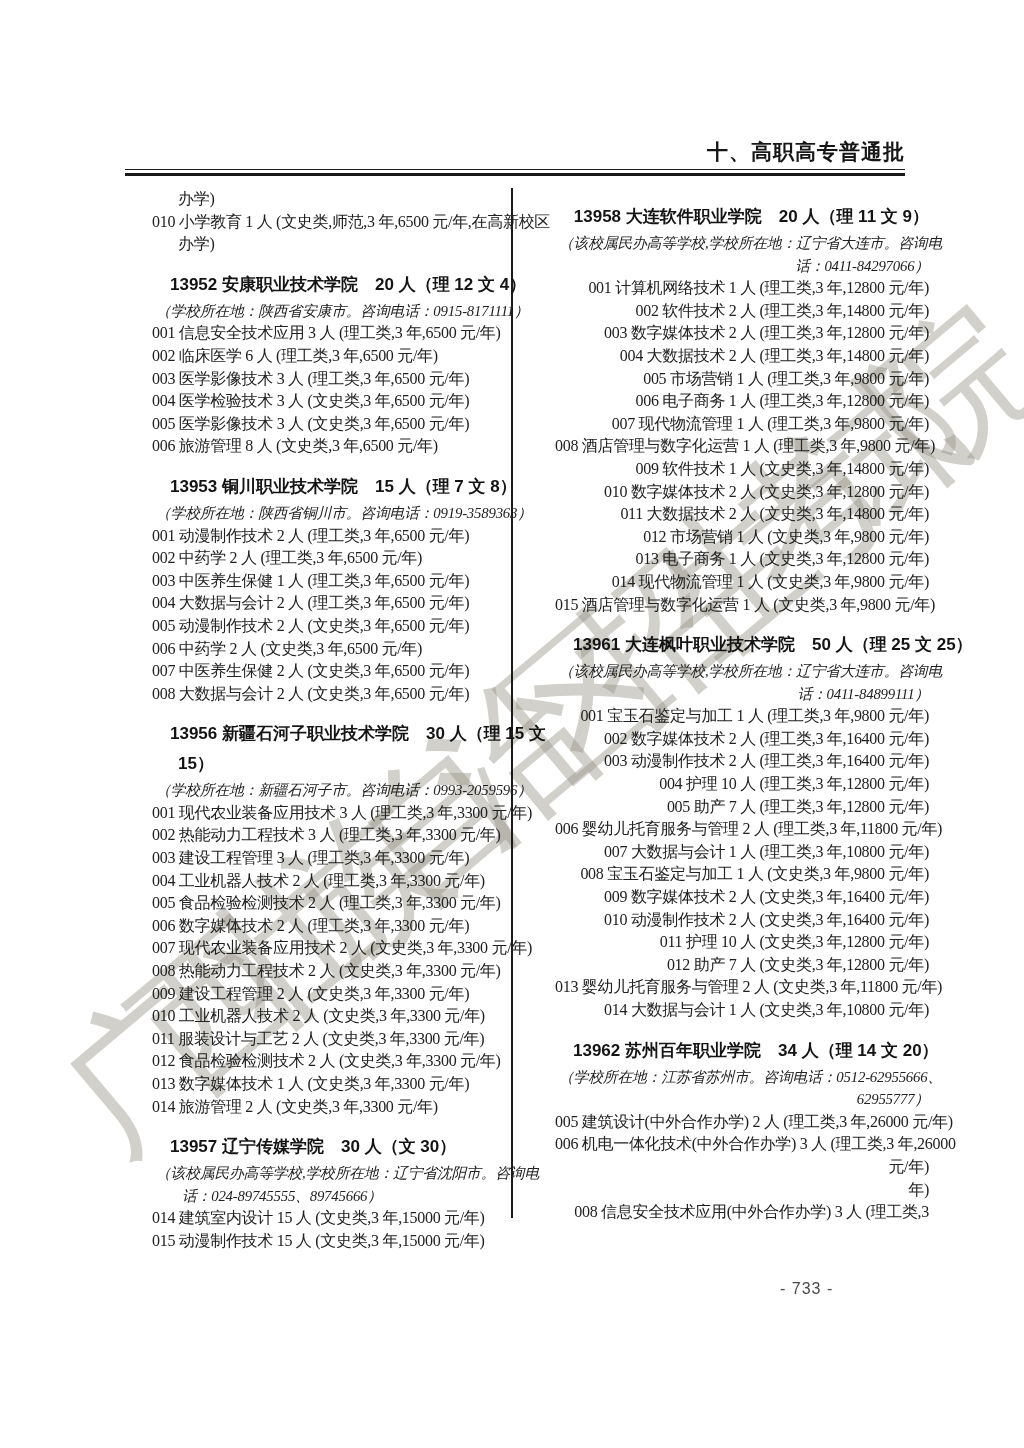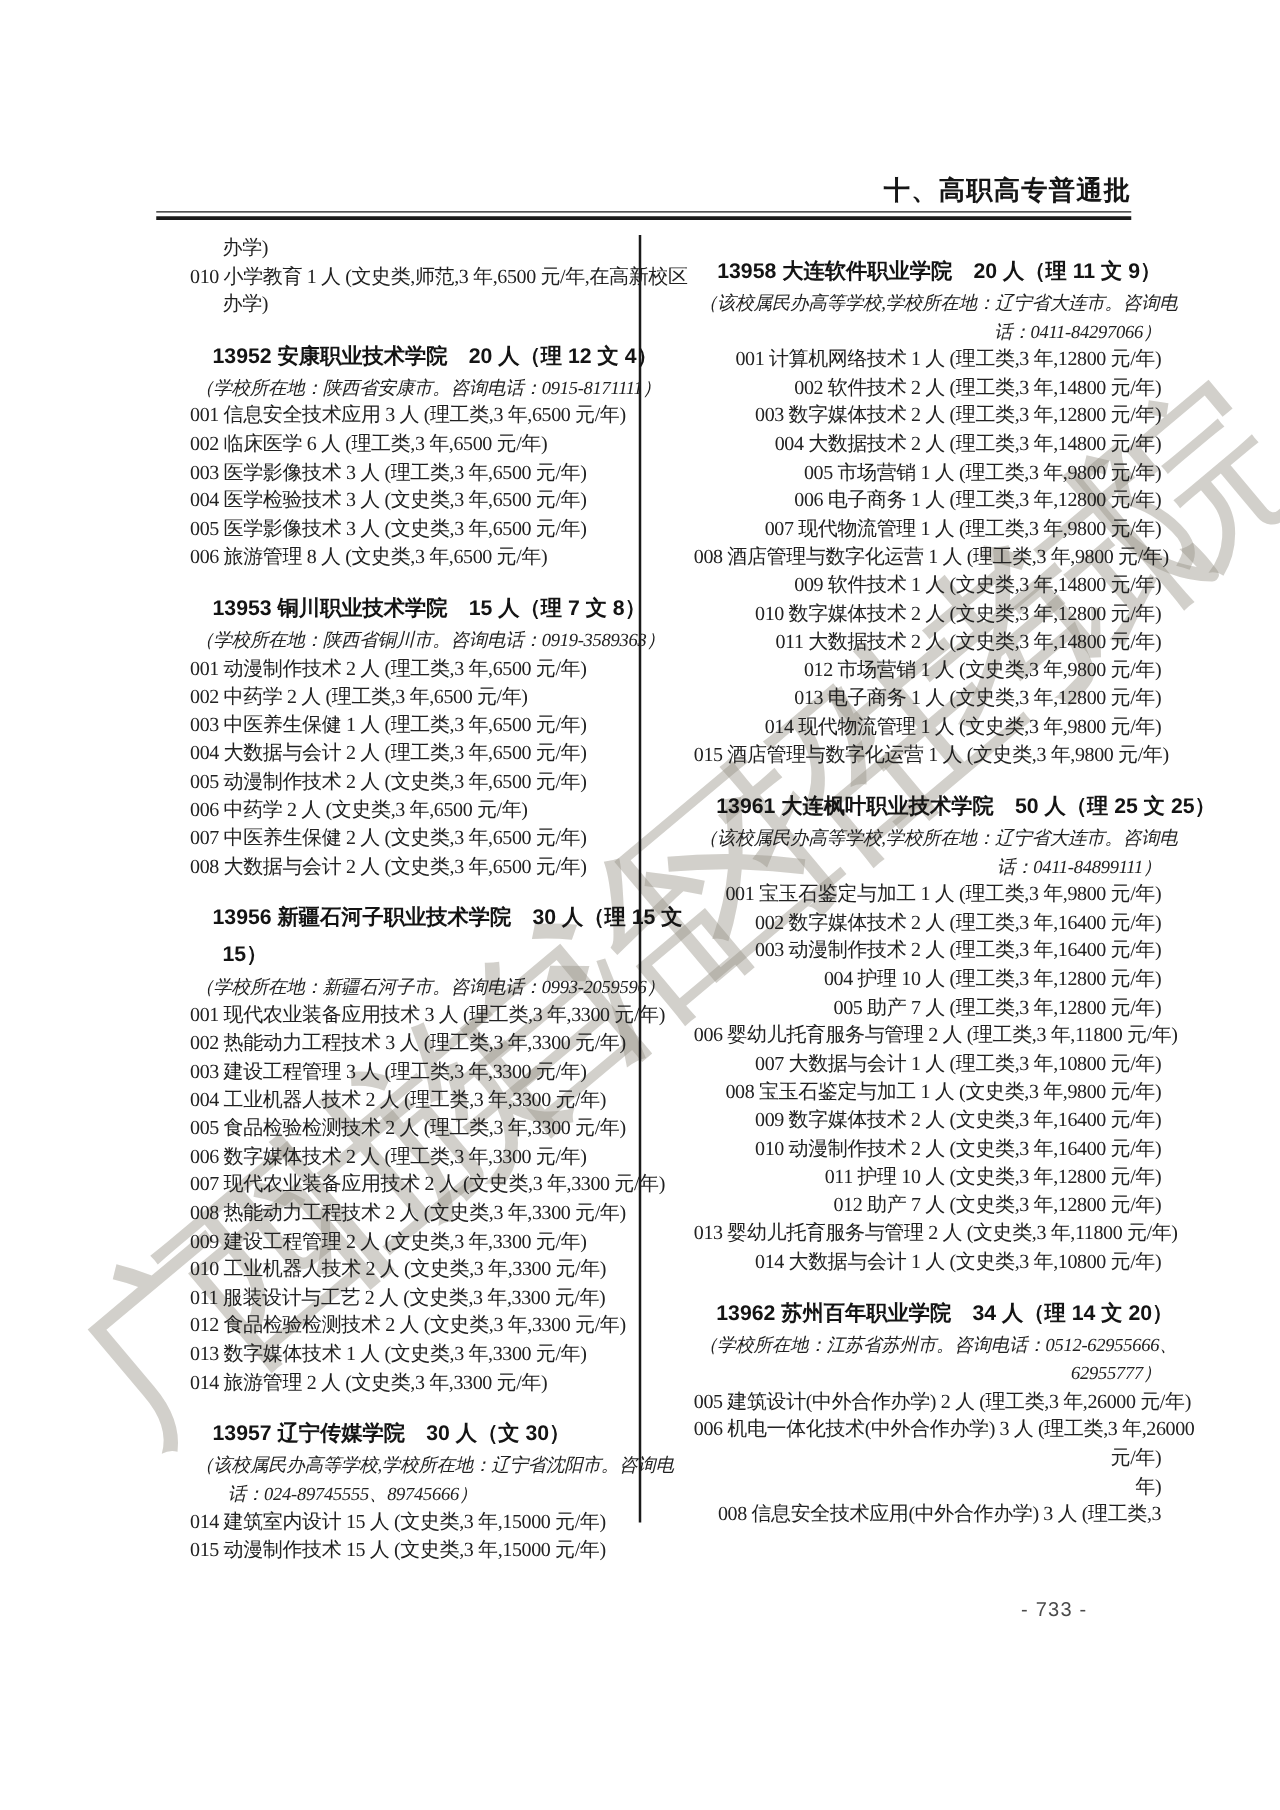--- a/index.html
+++ b/index.html
@@ -43,21 +43,21 @@
     color:#141414;
   }
   .line.title{padding-left:18px;}
   .line.title2{padding-left:26px;}
   .line.note,.line.note2{font-size:14.8px;letter-spacing:-0.2px;font-style:italic;}
   .line.note{padding-left:4px;}
   .line.note2{padding-left:30px;}
   .line.cont{padding-left:26px;}
   .page-footer{
     position:absolute;left:780px;top:1280px;width:90px;z-index:2;
-    text-align:right;font-family:"Liberation Sans","DejaVu Sans",sans-serif;
+    text-align:left;font-family:"Liberation Sans","DejaVu Sans",sans-serif;
     font-size:16px;color:#4a4a4a;letter-spacing:1px;
   }
 </style>
 </head>
 <body>
 
 <div class="watermark">广西壮族自治区招生考试院</div>
 
 <div class="page-header">十、高职高专普通批</div>
 <div class="header-rule"></div>

